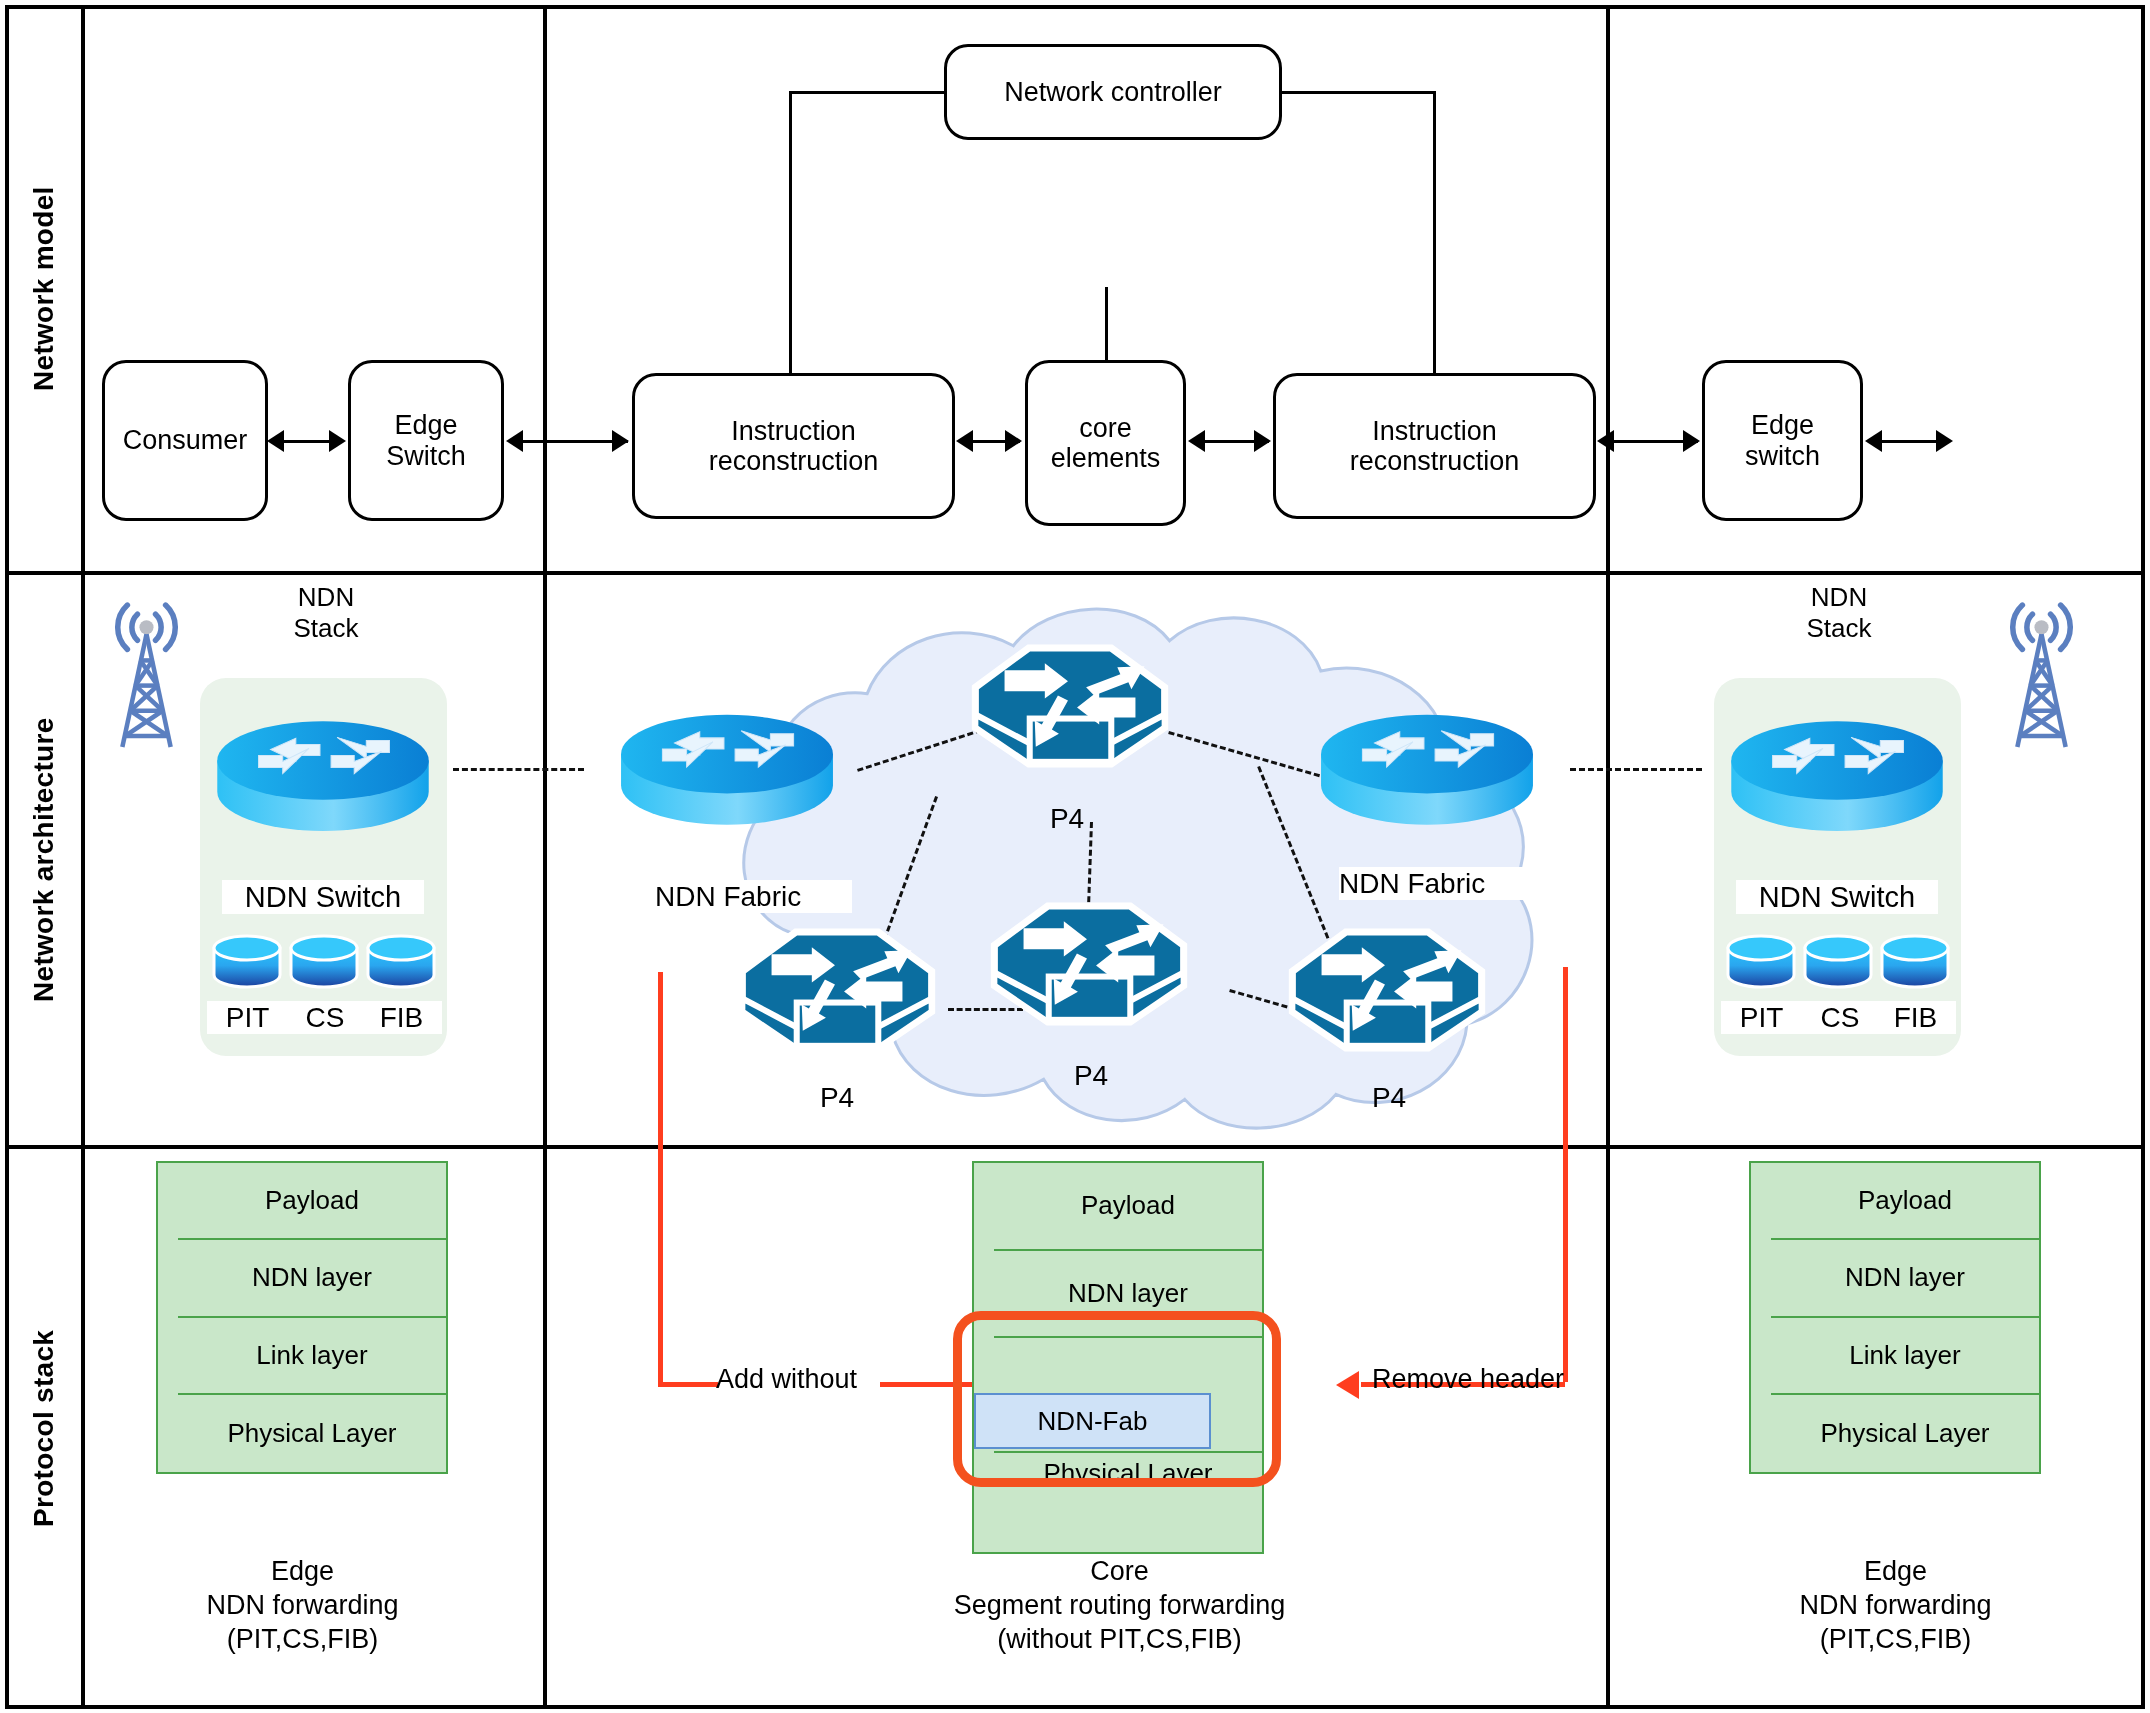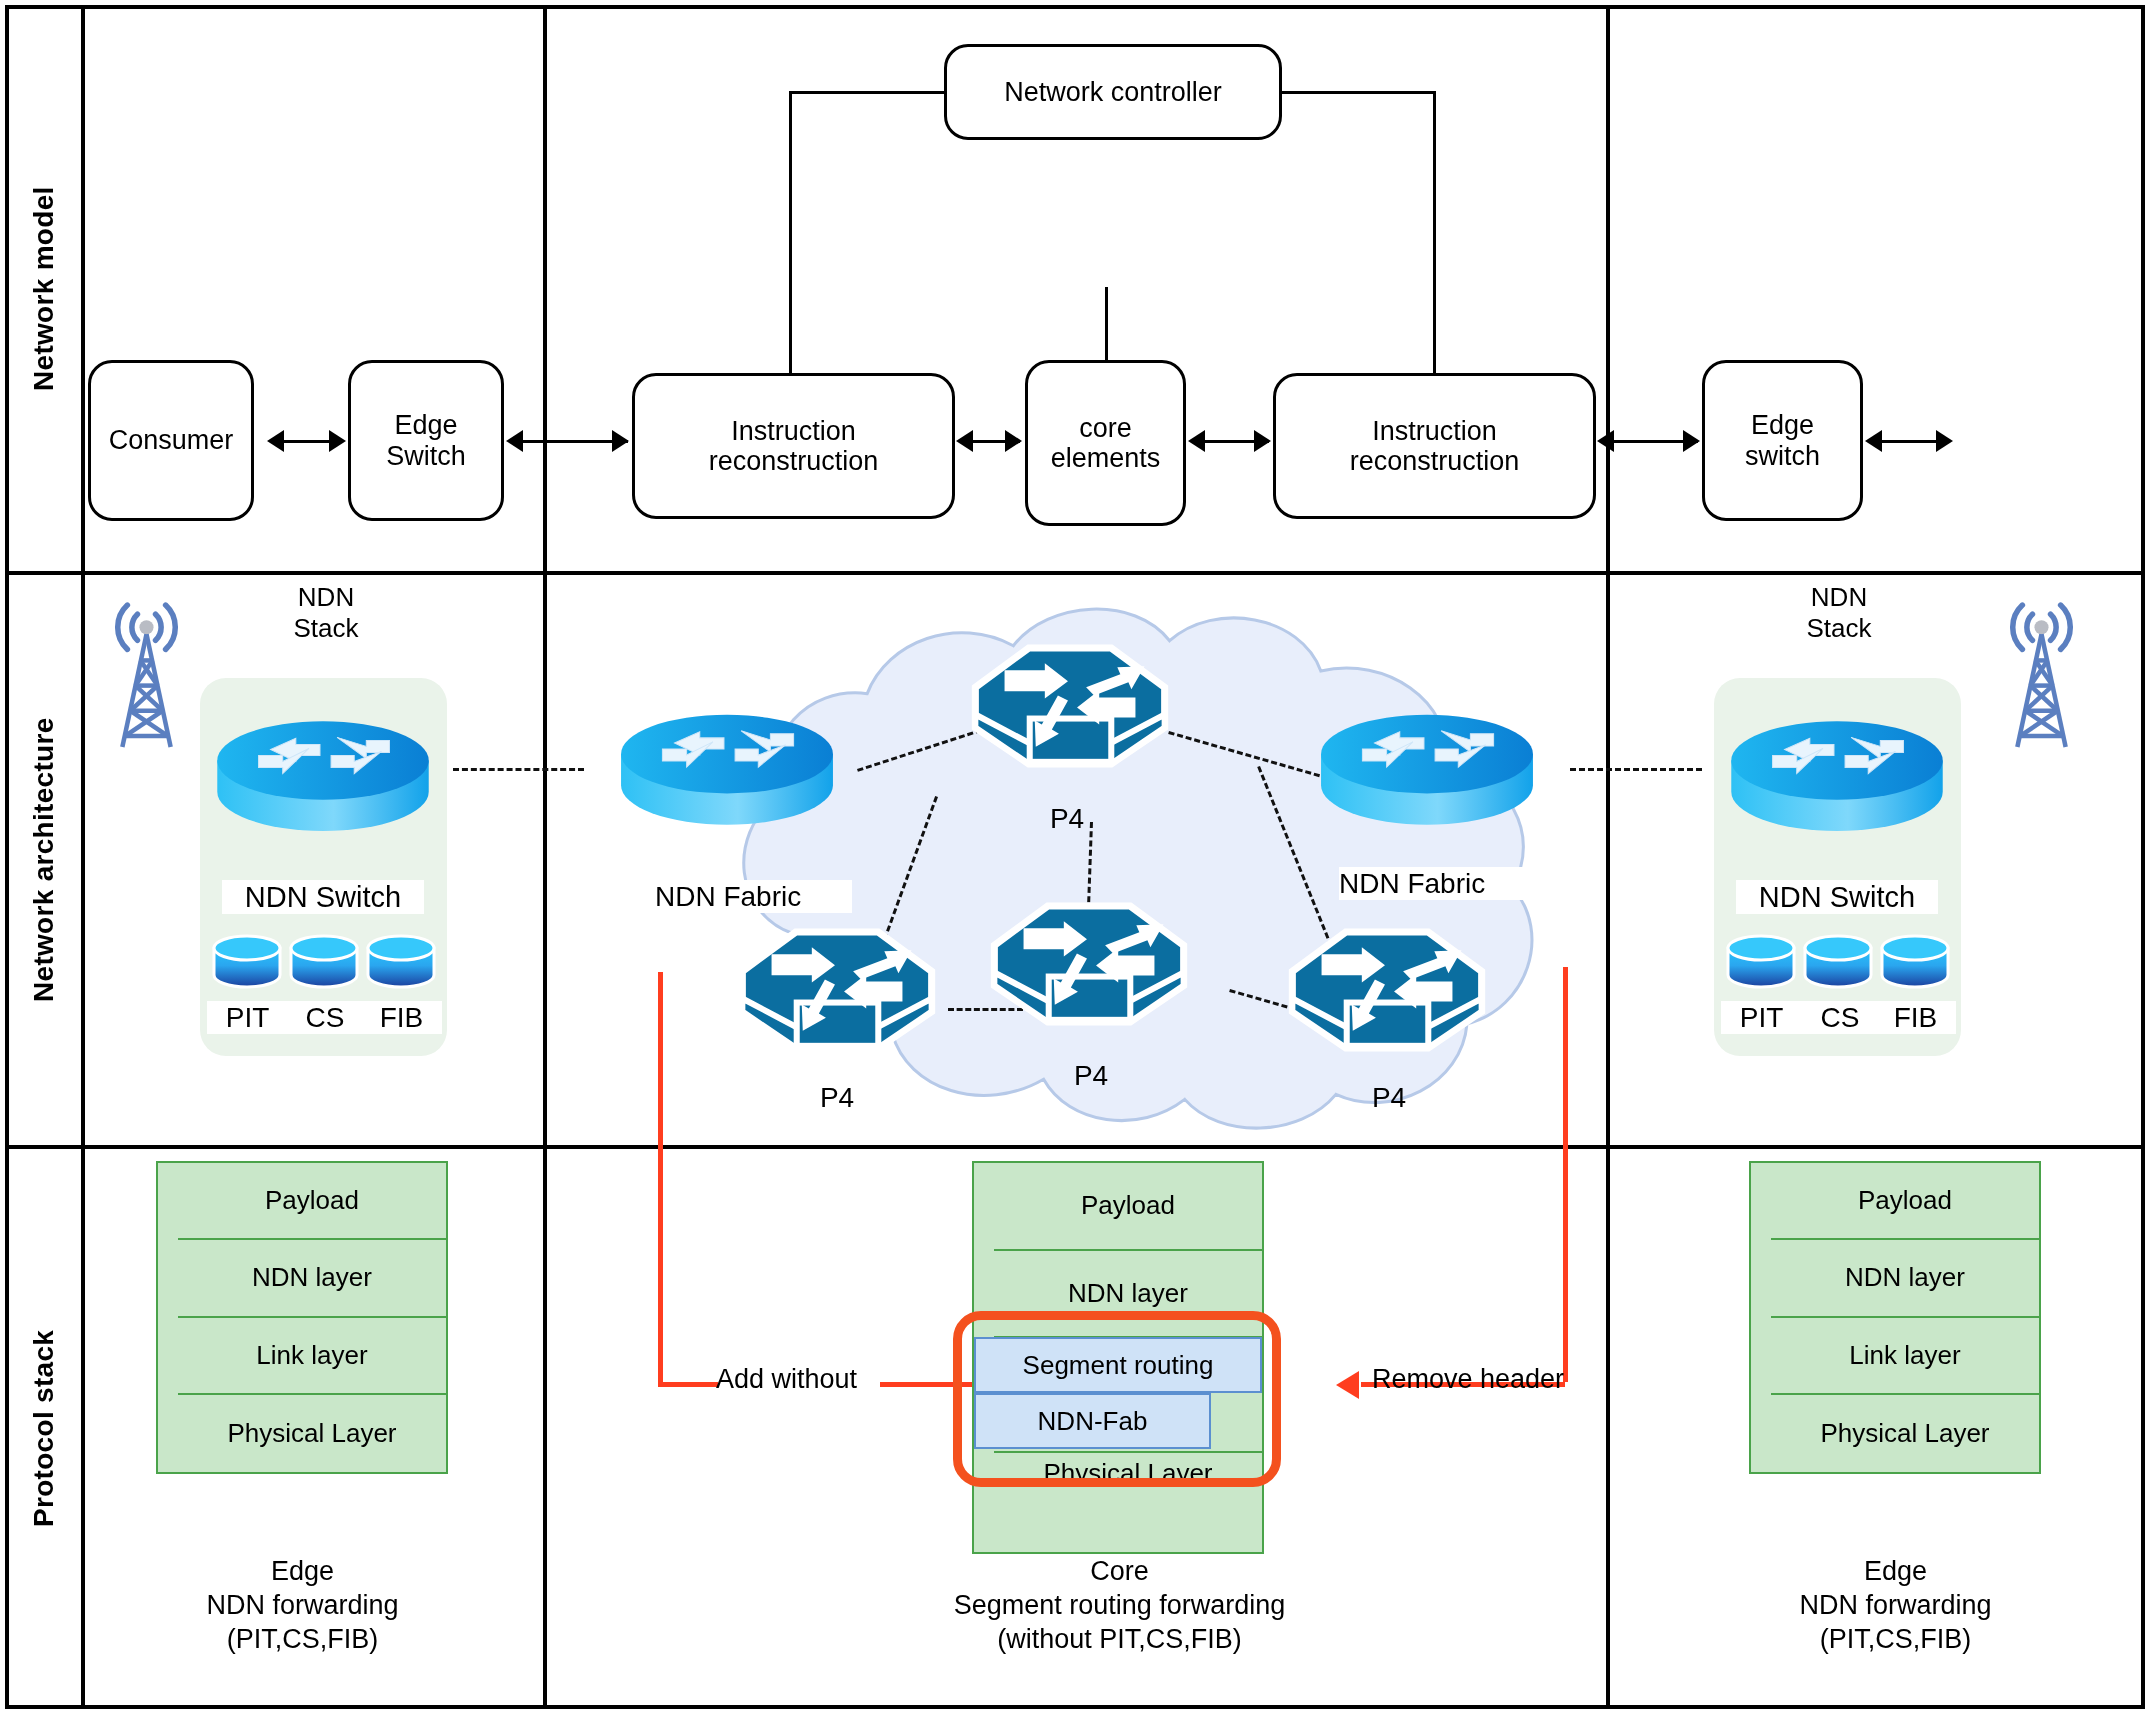--- a/index.html
+++ b/index.html
@@ -75,21 +75,21 @@
   <div class="hline" style="left:7px;top:571px;width:2136px;"></div>
   <div class="hline" style="left:7px;top:1145px;width:2136px;"></div>
 
   <div class="rowlabel" style="left:7px;top:7px;width:74px;height:564px;">Network model</div>
   <div class="rowlabel" style="left:7px;top:574px;width:74px;height:571px;">Network architecture</div>
   <div class="rowlabel" style="left:7px;top:1149px;width:74px;height:558px;">Protocol stack</div>
 
   <div class="rbox" style="left:944px;top:44px;width:338px;height:96px;">Network controller</div>
 
 
-  <div class="rbox" style="left:88px;top:360px;width:166px;height:161px;">Consumer</div>
+  <div class="rbox" style="left:102px;top:360px;width:166px;height:161px;">Consumer</div>
 
   <div class="rbox" style="left:348px;top:360px;width:156px;height:161px;white-space:pre-line;">Edge
 Switch</div>
 
   <div class="rbox" style="left:632px;top:373px;width:323px;height:146px;white-space:pre-line;">Instruction
 reconstruction</div>
 
   <div class="rbox" style="left:1025px;top:360px;width:161px;height:166px;white-space:pre-line;">core
 elements</div>
 
@@ -380,21 +380,20 @@
 NDN forwarding
 (PIT,CS,FIB)</div>
 
   <div class="stack" style="left:972px;top:1161px;width:292px;height:393px;">
     <div class="slayer" style="height:22.5%;">Payload</div>
     <div class="slayer" style="height:22.5%;">NDN layer</div>
     <div class="slayer" style="height:29.5%;"></div>
     <div class="slayer" style="height:25.5%;align-items:flex-start;padding-top:5px;">Physical Layer</div>
   </div>
 
-  <div class="bluelayer" style="left:974px;top:1337px;width:288px;height:56px;">Segment routing</div>
   <div class="bluelayer" style="left:974px;top:1393px;width:237px;height:56px;">NDN-Fab</div>
 
   <div class="redround" style="left:953px;top:1311px;width:328px;height:176px;"></div>
 
   <div class="caption" style="left:817px;top:1555px;width:605px;white-space:pre-line;">Core
 Segment routing forwarding
 (without PIT,CS,FIB)</div>
 
   <div class="stack" style="left:1749px;top:1161px;width:292px;height:313px;">
     <div class="slayer" style="height:25%;">Payload</div>

